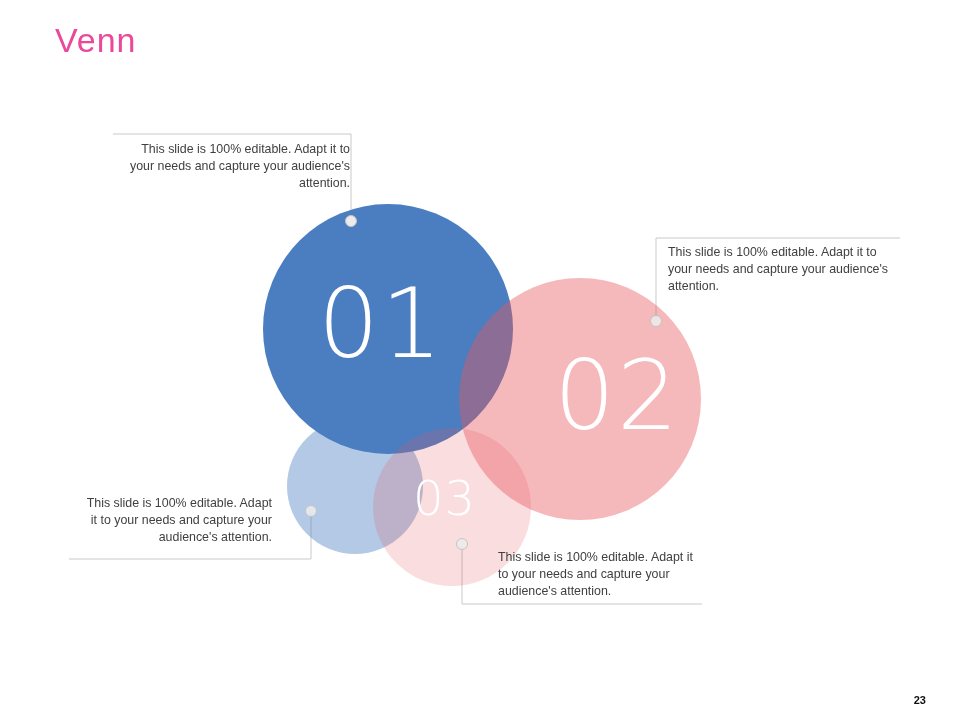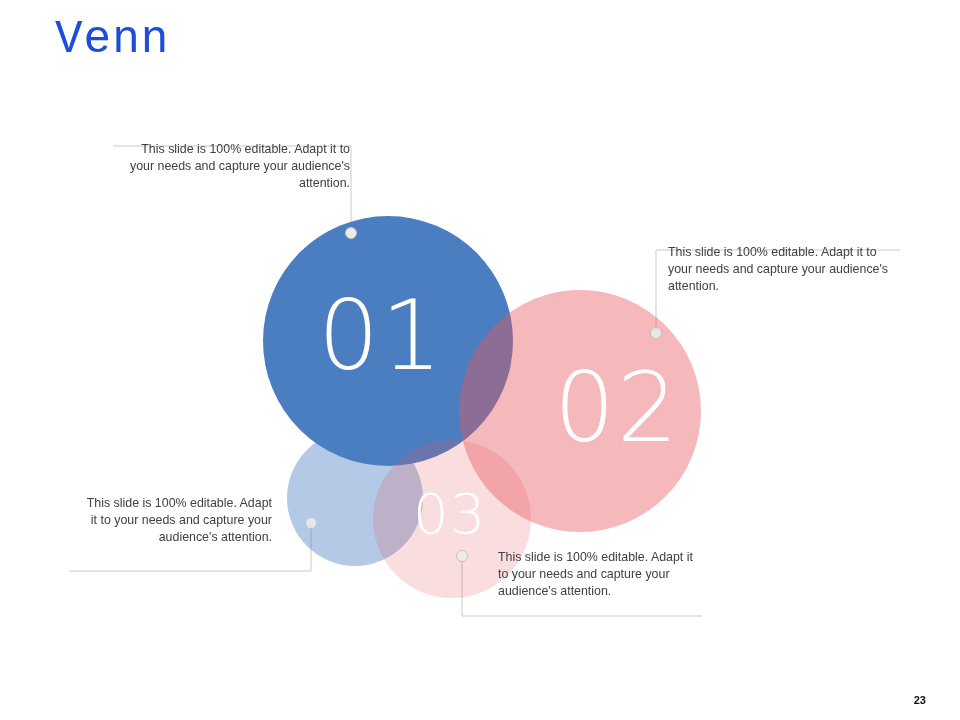--- a/index.html
+++ b/index.html
@@ -14,34 +14,34 @@
     overflow: hidden;
     font-family: "Liberation Sans", sans-serif;
     -webkit-font-smoothing: antialiased;
   }
 
   
   #slide-title {
     position: absolute;
     left: 55px;
     top: 18px;
-    font-family: Liberation Mono, monospace;
-    font-size: 46px;
+    font-family: Liberation Sans, sans-serif;
+    font-size: 34px;
     font-weight: 300;
     letter-spacing: 1px;
-    color: #1d4ed8;
+    color: #ec4899;
     line-height: 44px;
     white-space: nowrap;
   }
 
   
   #venn-stage {
     position: absolute;
     left: 0;
-    top: 16px;
+    top: 4px;
     width: 960px;
     height: 599px;
   }
   #venn-svg {
     position: absolute;
     left: 0;
     top: 0;
   }
 
   
@@ -50,21 +50,21 @@
     color: #ffffff;
     font-family: "DejaVu Sans", sans-serif;
     font-weight: 300;
     line-height: 1;
     text-align: center;
     white-space: nowrap;
     user-select: none;
   }
   #num-01 { left: 318px; top: 272px; font-size: 96px; letter-spacing: 2px; }
   #num-02 { left: 536px; top: 344px; font-size: 96px; letter-spacing: 2px; margin-left: 18px; }
-  #num-03 { left: 413px; top: 470px; font-size: 56px; letter-spacing: 1px; }
+  #num-03 { left: 413px; top: 470px; font-size: 48px; letter-spacing: 1px; }
   #num-04 { left: 302px; top: 455px; font-size: 48px; letter-spacing: 1px; }
 
   
   .callout-text {
     position: absolute;
     font-family: "Liberation Sans", sans-serif;
     font-size: 12.4px;
     line-height: 17px;
     color: #404040;
   }

